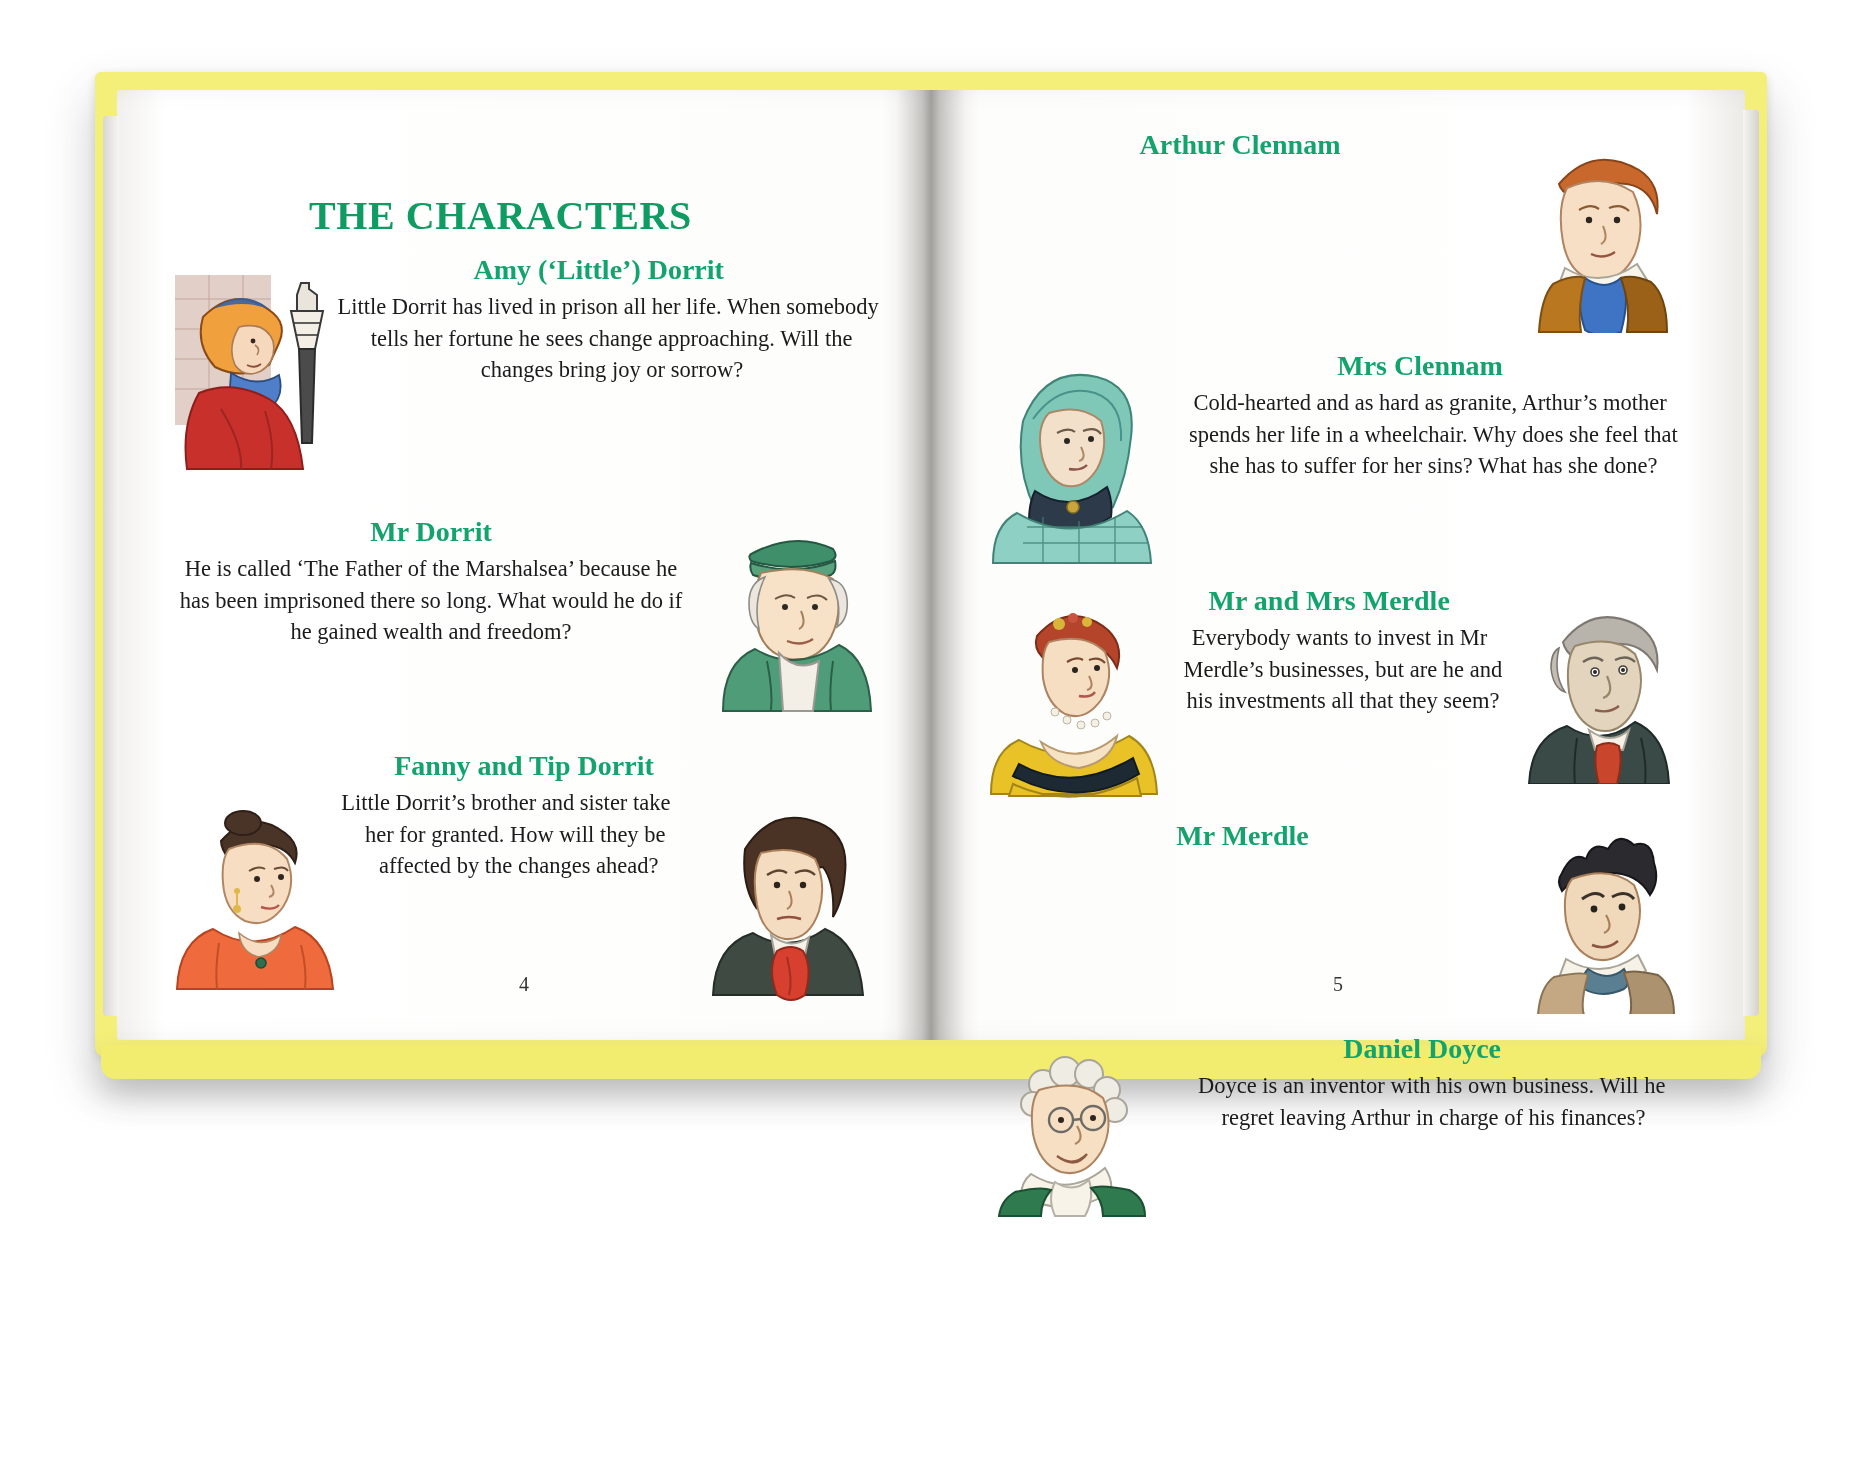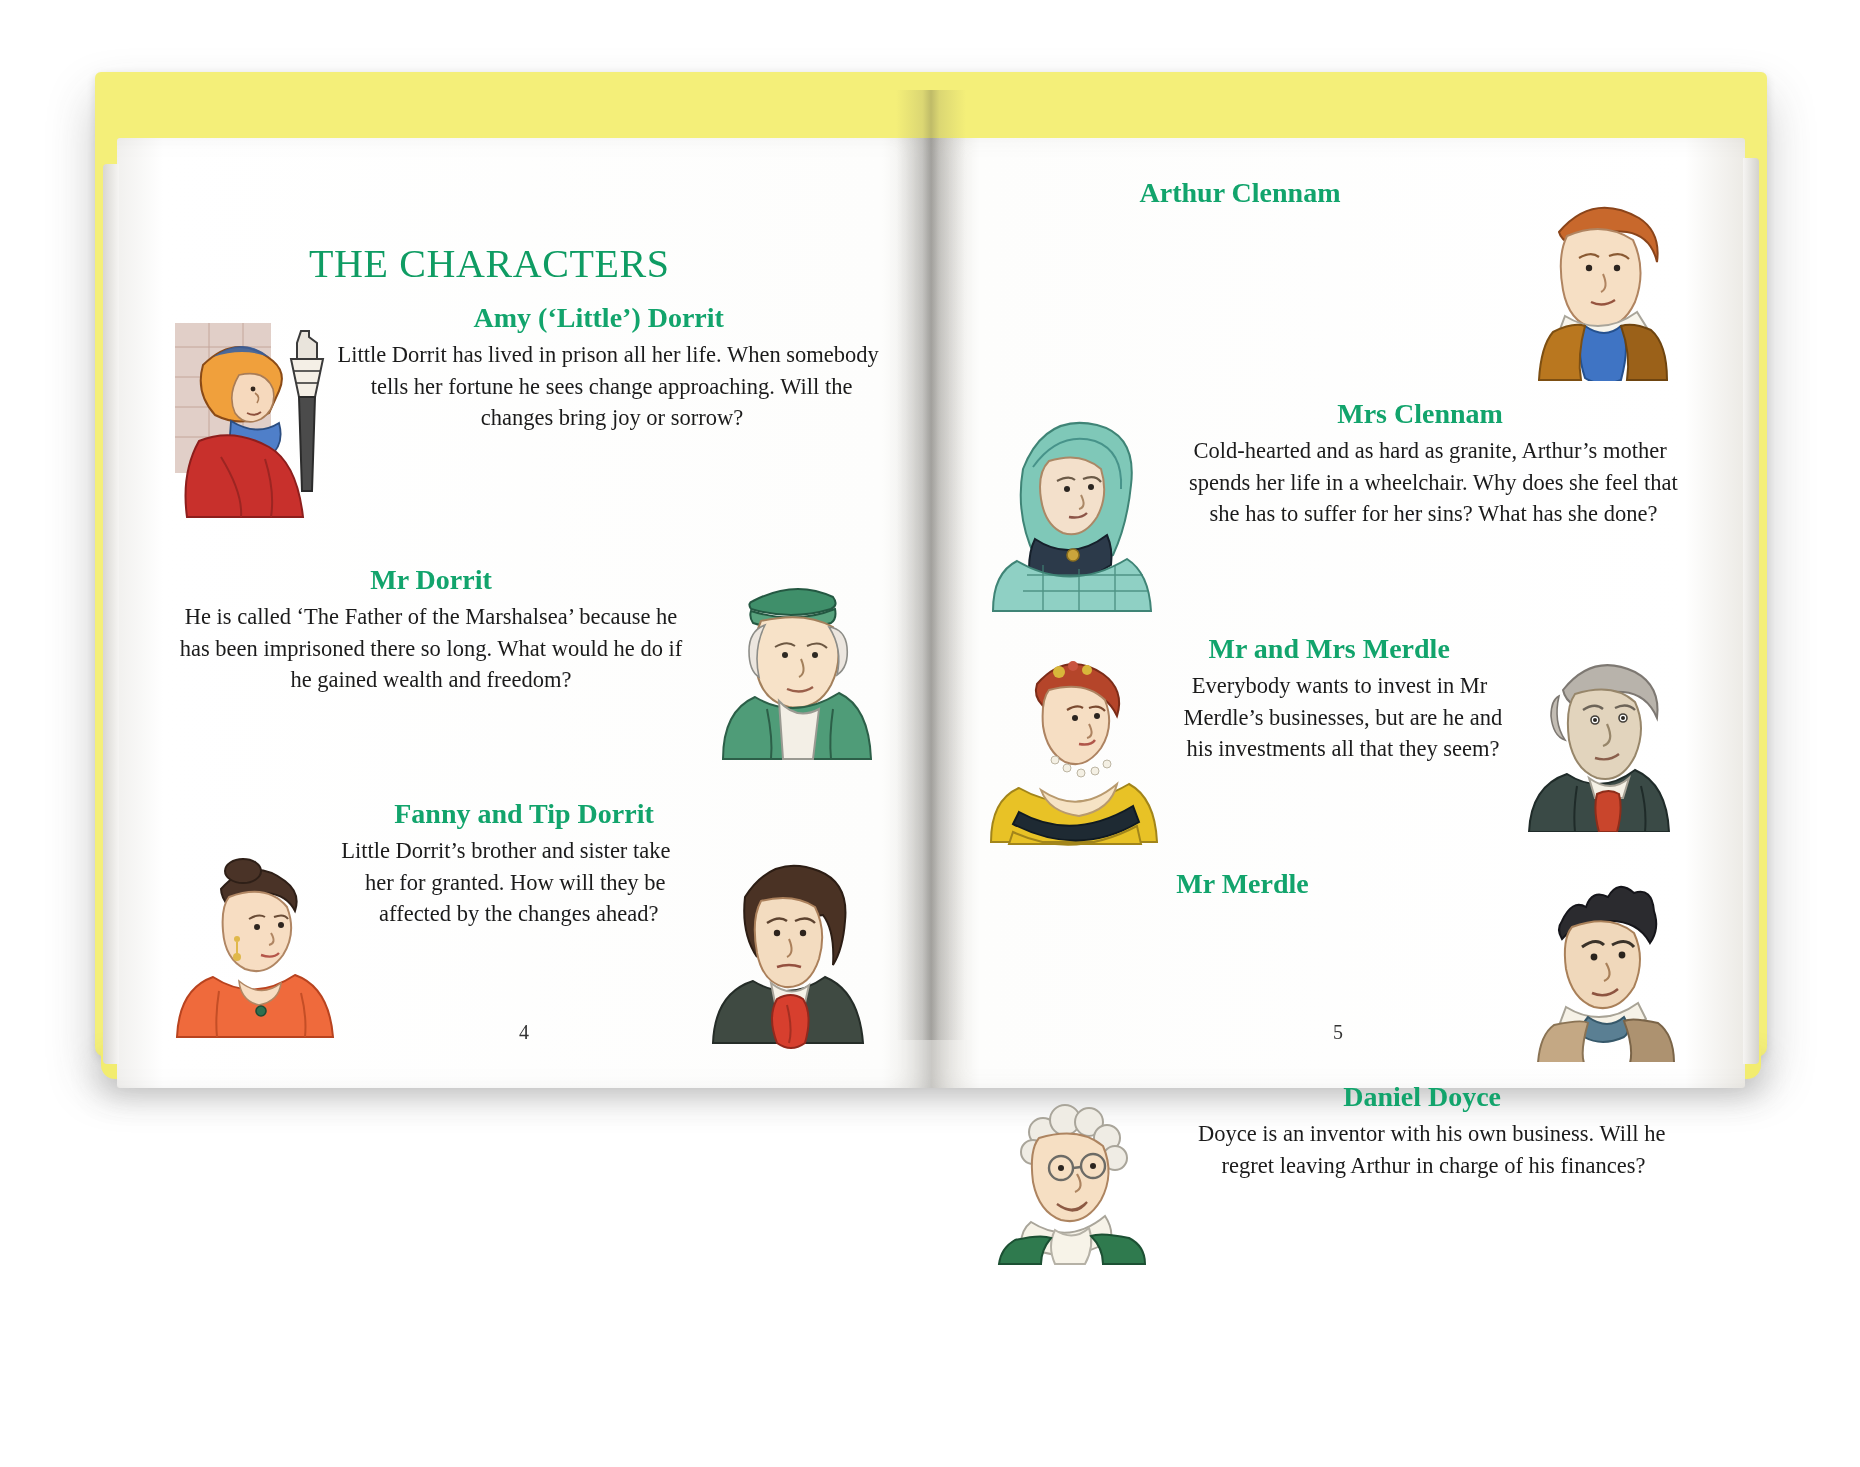--- a/index.html
+++ b/index.html
@@ -61,21 +61,20 @@
     height: 950px;
     display: flex;
   }
   .page {
     position: relative;
     background: #fbfbfa;
     width: 814px;
     height: 950px;
     box-sizing: border-box;
     padding: 30px 52px 24px 52px;
-    margin-top: 48px;
   }
   .page.left {
     border-radius: 3px 0 0 3px;
     background:
       linear-gradient(to right, #f1f0ee 0px, #ffffff 46px, #fdfdfc 94%, #e9e8e4 100%);
     box-shadow: inset -22px 0 34px -22px rgba(120,120,120,0.55);
   }
   .page.right {
     border-radius: 0 3px 3px 0;
     background:
@@ -114,21 +113,21 @@
         rgba(70,68,64,0.30) 50%,
         rgba(90,88,84,0.16) 62%,
         rgba(0,0,0,0.0) 100%);
     pointer-events: none;
   }
 
   
   .page-title {
     color: #0f9c63;
     font-family: "Liberation Serif", serif;
-    font-weight: normal;
+    font-weight: bold;
     font-size: 40px;
     letter-spacing: 0.6px;
     margin: 72px 0 14px 140px;
   }
   .char-name {
     color: #12a46c;
     font-size: 28px;
     line-height: 1.2;
     margin: 0 0 4px 0;
   }

